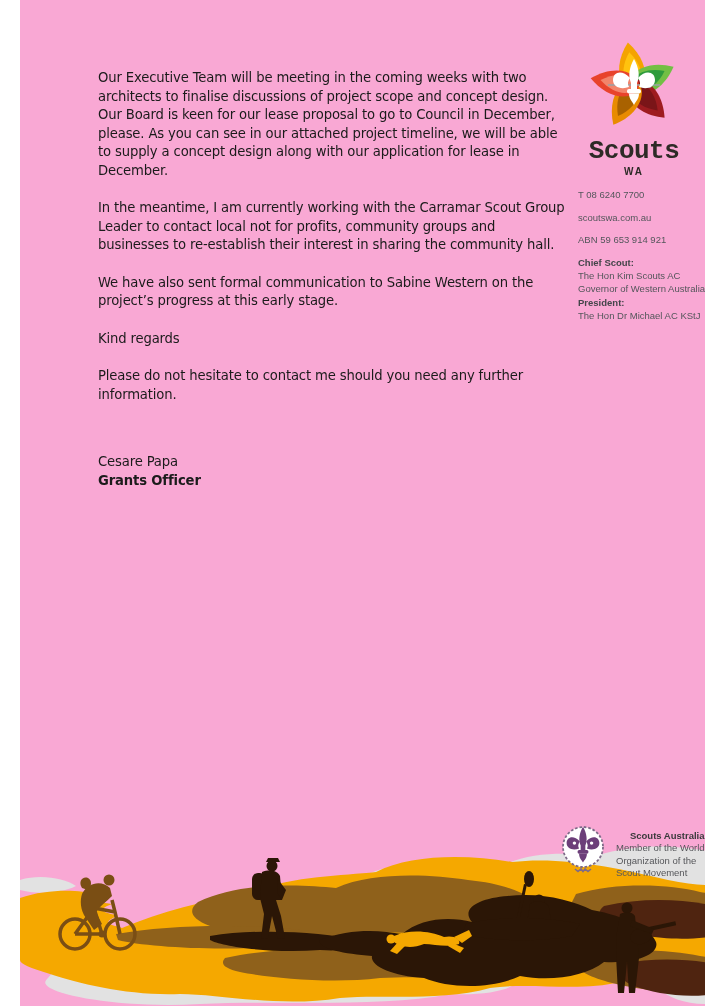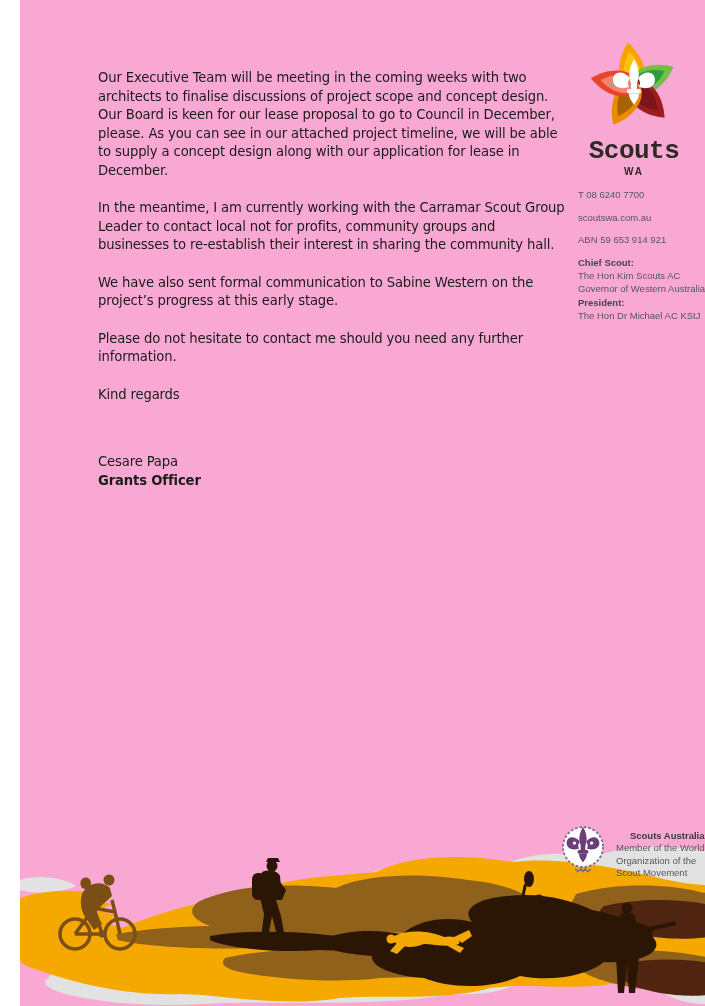--- a/index.html
+++ b/index.html
@@ -56,22 +56,22 @@
 </style>
 </head>
 <body>
 
 <div class="page">
 
   <div class="letter">
     <p>Our Executive Team will be meeting in the coming weeks with two architects to finalise discussions of project scope and concept design. Our Board is keen for our lease proposal to go to Council in December, please. As you can see in our attached project timeline, we will be able to supply a concept design along with our application for lease in December.</p>
     <p>In the meantime, I am currently working with the Carramar Scout Group Leader to contact local not for profits, community groups and businesses to re-establish their interest in sharing the community hall.</p>
     <p>We have also sent formal communication to Sabine Western on the project’s progress at this early stage.</p>
+    <p>Kind regards</p>
     <p>Please do not hesitate to contact me should you need any further information.</p>
-    <p>Kind regards</p>
     <div class="signature">
       <span class="sig-line">Cesare Papa</span>
       <span class="sig-line bold">Grants Officer</span>
     </div>
   </div>
 
   <div class="sidebar">
     <div class="logo-wrap">
 
       <svg class="logo-emblem" width="106" height="100" viewBox="0 0 106 100">

